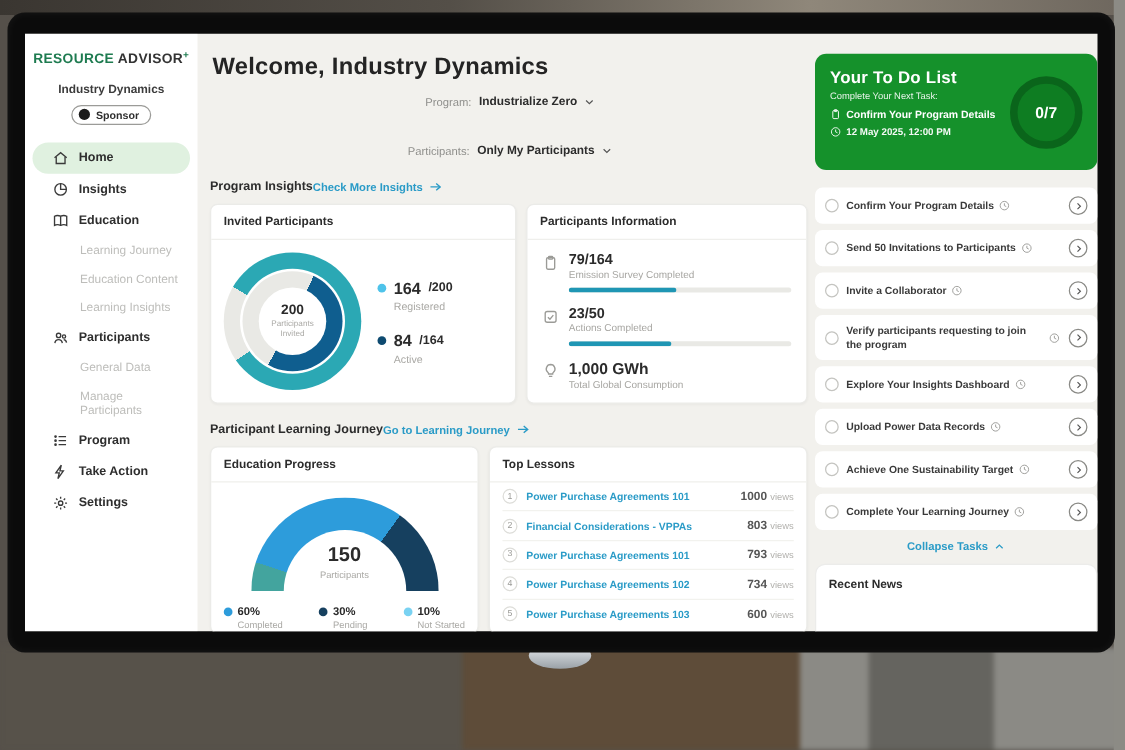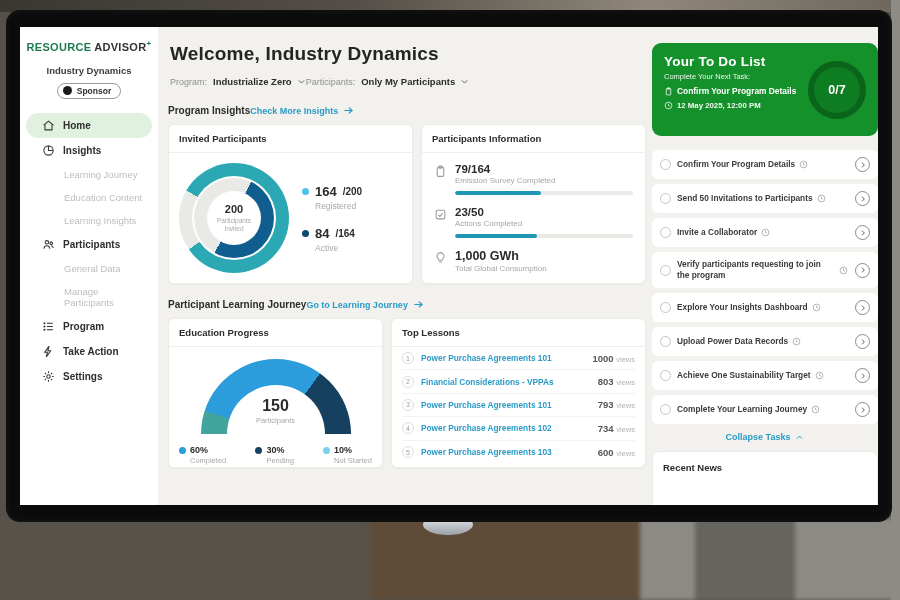--- a/index.html
+++ b/index.html
@@ -37,21 +37,21 @@
   .mi { display:flex; align-items:center; gap:8px; padding:6px 8px 6px 16px; margin:0 6px;
     font-size:10px; font-weight:700; color:#2e2e2e; cursor:pointer; border-radius:14px; }
   .mi.active { background:#e0f1e0; }
   .mi.sub { padding-left:38px; color:#bdbdba; font-weight:400; font-size:9.5px; }
   .mi .icon { width:13px; height:13px; color:#3a3a3a; flex:0 0 13px; }
   .mi .icon svg { width:13px; height:13px; display:block; }
 
   
   .main { position:absolute; left:148px; top:0; width:478px; height:478px; padding-top:16px; }
   .main h1 { font-size:19px; font-weight:700; color:#242424; margin:0 0 11px 2px; letter-spacing:.2px; }
-  .filters { display:flex; margin:0 0 18px 2px; align-items:center; }
+  .filters { display:flex; gap:28px; margin:0 0 18px 2px; align-items:center;flex-direction:column; }
   .filter { display:flex; align-items:center; cursor:pointer; }
   .f-label { font-size:9px; color:#8f8f8c; }
   .f-value { font-size:9.5px; font-weight:700; color:#2c2c2c; margin-left:6px; }
   .chev { width:9px; height:9px; margin-left:5px; color:#555; }
   .chev svg { width:9px; height:9px; display:block; }
   .section-row { display:flex; justify-content:flex-start; align-items:center; margin-bottom:8px; }
   .section-title { font-size:10px; font-weight:700; color:#2c2c2c; }
   .tlink { display:flex; align-items:center; gap:5px; color:#2a9bc7; font-size:9px; font-weight:700; cursor:pointer; }
   .tlink .arr { width:11px; height:11px; } .tlink .arr svg { width:11px; height:11px; display:block; }
 
@@ -186,20 +186,29 @@
               <span class="mi-label">Home</span>
             </div>
             <div class="mi">
               <span class="icon">
                 <svg viewBox="0 0 24 24" fill="none" stroke="currentColor" stroke-width="2">
                   <circle cx="12" cy="12" r="8.5"></circle>
                   <path d="M12 3.5V12h8.5"></path>
                 </svg>
               </span>
               <span class="mi-label">Insights</span>
+            </div>
+            <div class="mi">
+              <span class="icon">
+                <svg viewBox="0 0 24 24" fill="none" stroke="currentColor" stroke-width="2">
+                  <path d="M3 5.5c3-1.6 5.5-1.6 9 0 3.5-1.6 6-1.6 9 0V19c-3-1.6-5.5-1.6-9 0-3.5-1.6-6-1.6-9 0Z"></path>
+                  <path d="M12 5.5V19"></path>
+                </svg>
+              </span>
+              <span class="mi-label">Education</span>
             </div>
             <div class="mi sub">
               <span class="mi-label">Learning Journey</span>
             </div>
             <div class="mi sub">
               <span class="mi-label">Education Content</span>
             </div>
             <div class="mi sub">
               <span class="mi-label">Learning Insights</span>
             </div>

